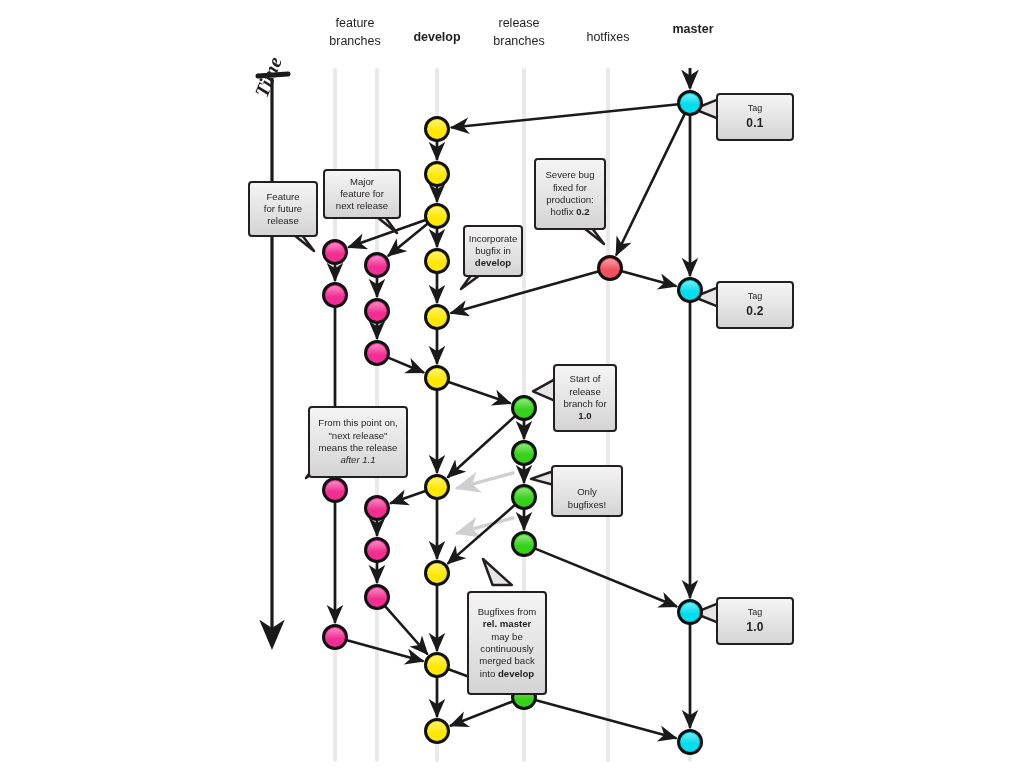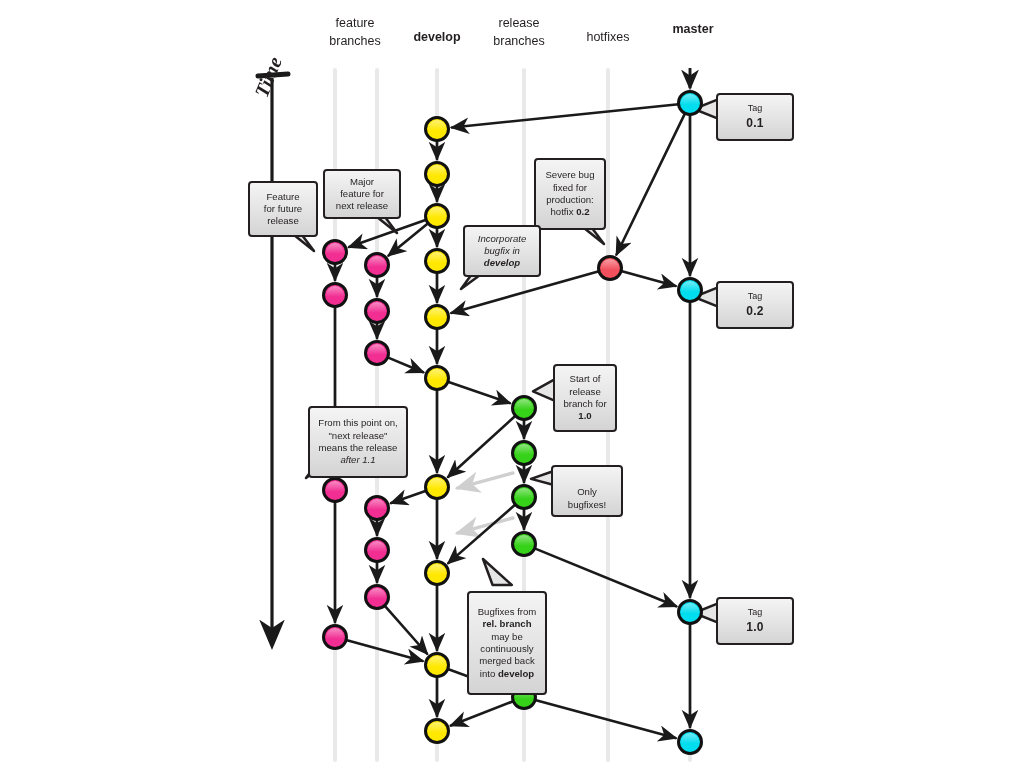--- a/index.html
+++ b/index.html
@@ -257,34 +257,34 @@
   <div id="callouts">
       <div class="callout" style="left: 248px; top: 173px; width: 70px; height: 56px;">
         <span>Feature<br>for future<br>release</span>
       </div>
       <div class="callout" style="left: 323px; top: 161px; width: 78px; height: 50px;">
         <span>Major<br>feature for<br>next release</span>
       </div>
       <div class="callout" style="left: 534px; top: 150px; width: 72px; height: 72px;">
         <span>Severe bug<br>fixed for<br>production:<br>hotfix <b>0.2</b></span>
       </div>
-      <div class="callout" style="left: 463px; top: 217px; width: 78px; height: 52px; font-style: italic;">
+      <div class="callout" style="left: 463px; top: 217px; width: 60px; height: 52px;">
         <span>Incorporate<br>bugfix in<br><b>develop</b></span>
       </div>
       <div class="callout" style="left: 553px; top: 356px; width: 64px; height: 68px;">
         <span>Start of<br>release<br>branch for<br><b>1.0</b></span>
       </div>
       <div class="callout" style="left: 308px; top: 398px; width: 100px; height: 72px;">
         <span>From this point on,<br>"next release"<br>means the release<br><i>after 1.1</i></span>
       </div>
       <div class="callout" style="left: 551px; top: 457px; width: 72px; height: 52px; align-items: flex-end;">
         <span>Only<br>bugfixes!</span>
       </div>
       <div class="callout" style="left: 467px; top: 583px; width: 80px; height: 104px;">
-        <span>Bugfixes from<br><b>rel. branch</b><br>may be<br>continuously<br>merged back<br>into <b>develop</b></span>
+        <span>Bugfixes from<br><b>rel. master</b><br>may be<br>continuously<br>merged back<br>into <b>develop</b></span>
       </div>
     </div>
   <div id="tags">
       <div class="callout tagbox" style="left: 716px; top: 85px; width: 78px; height: 48px;">
         <span>Tag<span class="tv">0.1</span></span>
       </div>
       <div class="callout tagbox" style="left: 716px; top: 273px; width: 78px; height: 48px;">
         <span>Tag<span class="tv">0.2</span></span>
       </div>
       <div class="callout tagbox" style="left: 716px; top: 589px; width: 78px; height: 48px;">

